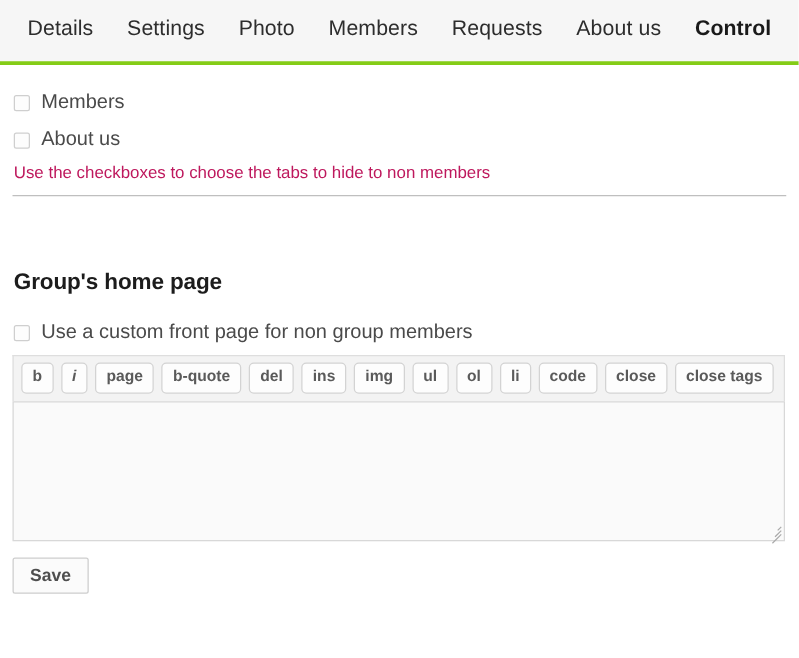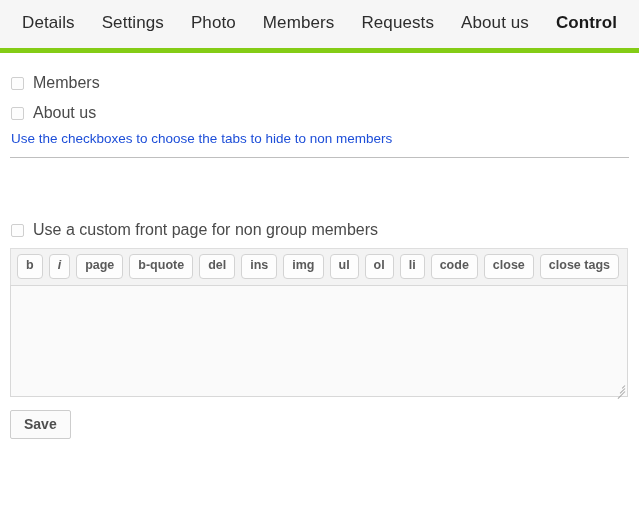--- a/index.html
+++ b/index.html
@@ -12,21 +12,21 @@
     background: #ffffff;
     font-family: "Liberation Sans", sans-serif;
     font-size: 15px;
     color: #333333;
     overflow: hidden;
   }
 
   
   .nav {
     background: #f6f6f6;
-    border-bottom: 5px solid #84cc16;
+    border-bottom: 3px solid #84cc16;
     padding: 8px 0 10px 0;
     box-sizing: border-box;
   }
   .nav-row {
     padding-left: 22px;
     line-height: 30px;
     white-space: normal;
   }
   .nav-item {
     display: inline-block;
@@ -71,21 +71,21 @@
     flex: 0 0 auto;
     cursor: pointer;
   }
   .cbx-label {
     font-size: 16px;
     color: #4a4a4a;
     cursor: pointer;
   }
   .helper-text {
     font-size: 13.5px;
-    color: #1d4ed8;
+    color: #be185d;
     margin: 9px 0 0 1px;
   }
   hr.divider {
     border: 0;
     border-top: 1px solid #bfbfbf;
     margin: 11px 0 0 0;
   }
   .gap {
     height: 42px;
   }
@@ -184,20 +184,21 @@
     <span class="cbx-label">About us</span>
   </div>
 
   <div class="helper-text">Use the checkboxes to choose the tabs to hide to non members</div>
 
   <hr class="divider">
 
   <div class="gap"></div>
 
   
+  <h2 class="section-title">Group's home page</h2>
 
   <div class="checkbox-row first">
     <span class="cbx"></span>
     <span class="cbx-label">Use a custom front page for non group members</span>
   </div>
 
   <div class="editor-wrap">
     <div class="toolbar">
       <button class="tbtn">b</button>
       <button class="tbtn ital">i</button>

